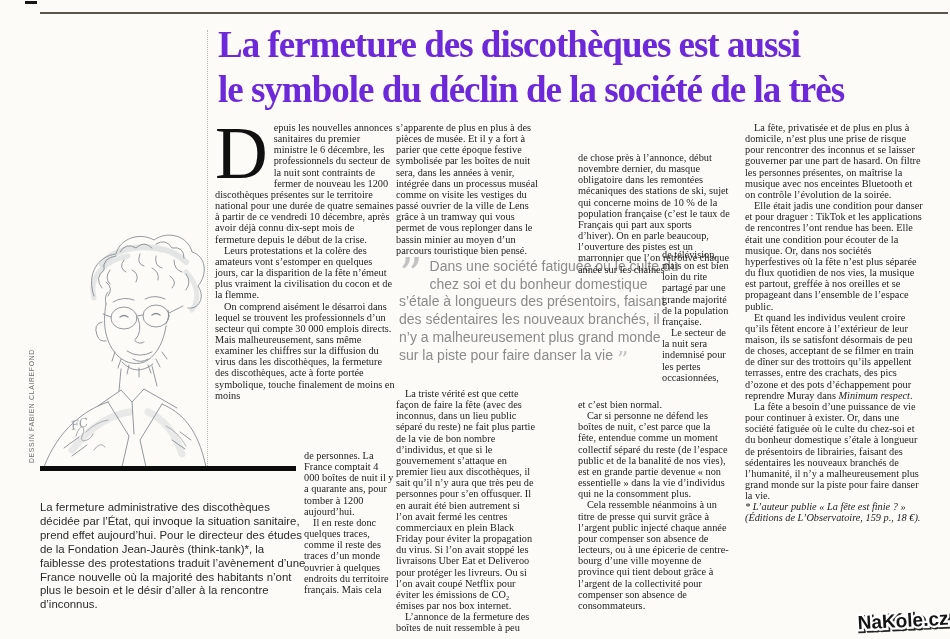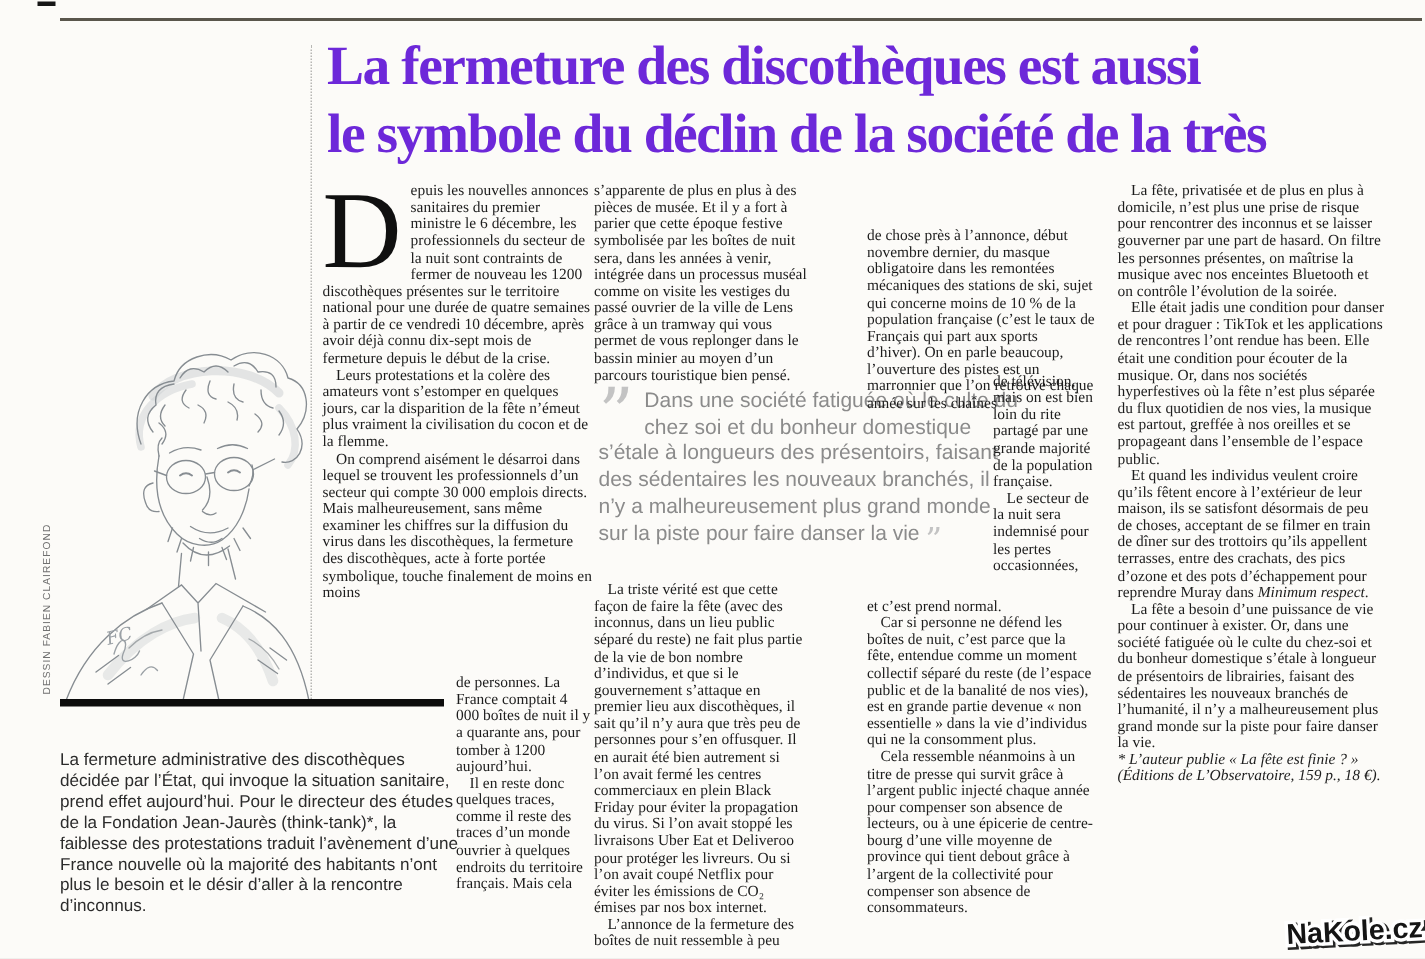--- a/index.html
+++ b/index.html
@@ -150,21 +150,21 @@
       <p class="para indent"><span>L’annonce de la fermeture des boîtes de nuit ressemble à peu</span></p>
     </div>
   <div id="col3top" class="col">
       <p class="para"><span>de chose près à l’annonce, début novembre dernier, du masque obligatoire dans les remontées mécaniques des stations de ski, sujet qui concerne moins de 10 % de la population française (c’est le taux de Français qui part aux sports d’hiver). On en parle beaucoup, l’ouverture des pistes est un marronnier que l’on retrouve chaque année sur les chaînes</span></p>
     </div>
   <div id="col3side" class="col">
       <p class="para"><span>de télévision, mais on est bien loin du rite partagé par une grande majorité de la population française.</span></p>
       <p class="para indent"><span>Le secteur de la nuit sera indemnisé pour les pertes occasionnées,</span></p>
     </div>
   <div id="col3bottom" class="col">
-      <p class="para"><span>et c’est prend normal.</span></p>
+      <p class="para"><span>et c’est bien normal.</span></p>
       <p class="para indent"><span>Car si personne ne défend les boîtes de nuit, c’est parce que la fête, entendue comme un moment collectif séparé du reste (de l’espace public et de la banalité de nos vies), est en grande partie devenue « non essentielle » dans la vie d’individus qui ne la consomment plus.</span></p>
       <p class="para indent"><span>Cela ressemble néanmoins à un titre de presse qui survit grâce à l’argent public injecté chaque année pour compenser son absence de lecteurs, ou à une épicerie de centre-bourg d’une ville moyenne de province qui tient debout grâce à l’argent de la collectivité pour compenser son absence de consommateurs.</span></p>
     </div>
   <div id="col4" class="col">
       <p class="para indent"><span>La fête, privatisée et de plus en plus à domicile, n’est plus une prise de risque pour rencontrer des inconnus et se laisser gouverner par une part de hasard. On filtre les personnes présentes, on maîtrise la musique avec nos enceintes Bluetooth et on contrôle l’évolution de la soirée.</span></p>
       <p class="para indent"><span>Elle était jadis une condition pour danser et pour draguer : TikTok et les applications de rencontres l’ont rendue has been. Elle était une condition pour écouter de la musique. Or, dans nos sociétés hyperfestives où la fête n’est plus séparée du flux quotidien de nos vies, la musique est partout, greffée à nos oreilles et se propageant dans l’ensemble de l’espace public.</span></p>
       <p class="para indent"><span>Et quand les individus veulent croire qu’ils fêtent encore à l’extérieur de leur maison, ils se satisfont désormais de peu de choses, acceptant de se filmer en train de dîner sur des trottoirs qu’ils appellent terrasses, entre des crachats, des pics d’ozone et des pots d’échappement pour reprendre Muray dans </span><span style="font-style: italic;">Minimum respect</span><span>.</span></p>
       <p class="para indent"><span>La fête a besoin d’une puissance de vie pour continuer à exister. Or, dans une société fatiguée où le culte du chez-soi et du bonheur domestique s’étale à longueur de présentoirs de librairies, faisant des sédentaires les nouveaux branchés de l’humanité, il n’y a malheureusement plus grand monde sur la piste pour faire danser la vie.</span></p>
       <p class="para footnote"><span>* L’auteur publie « La fête est finie ? » (Éditions de L’Observatoire, 159 p., 18 €).</span></p>
     </div>

